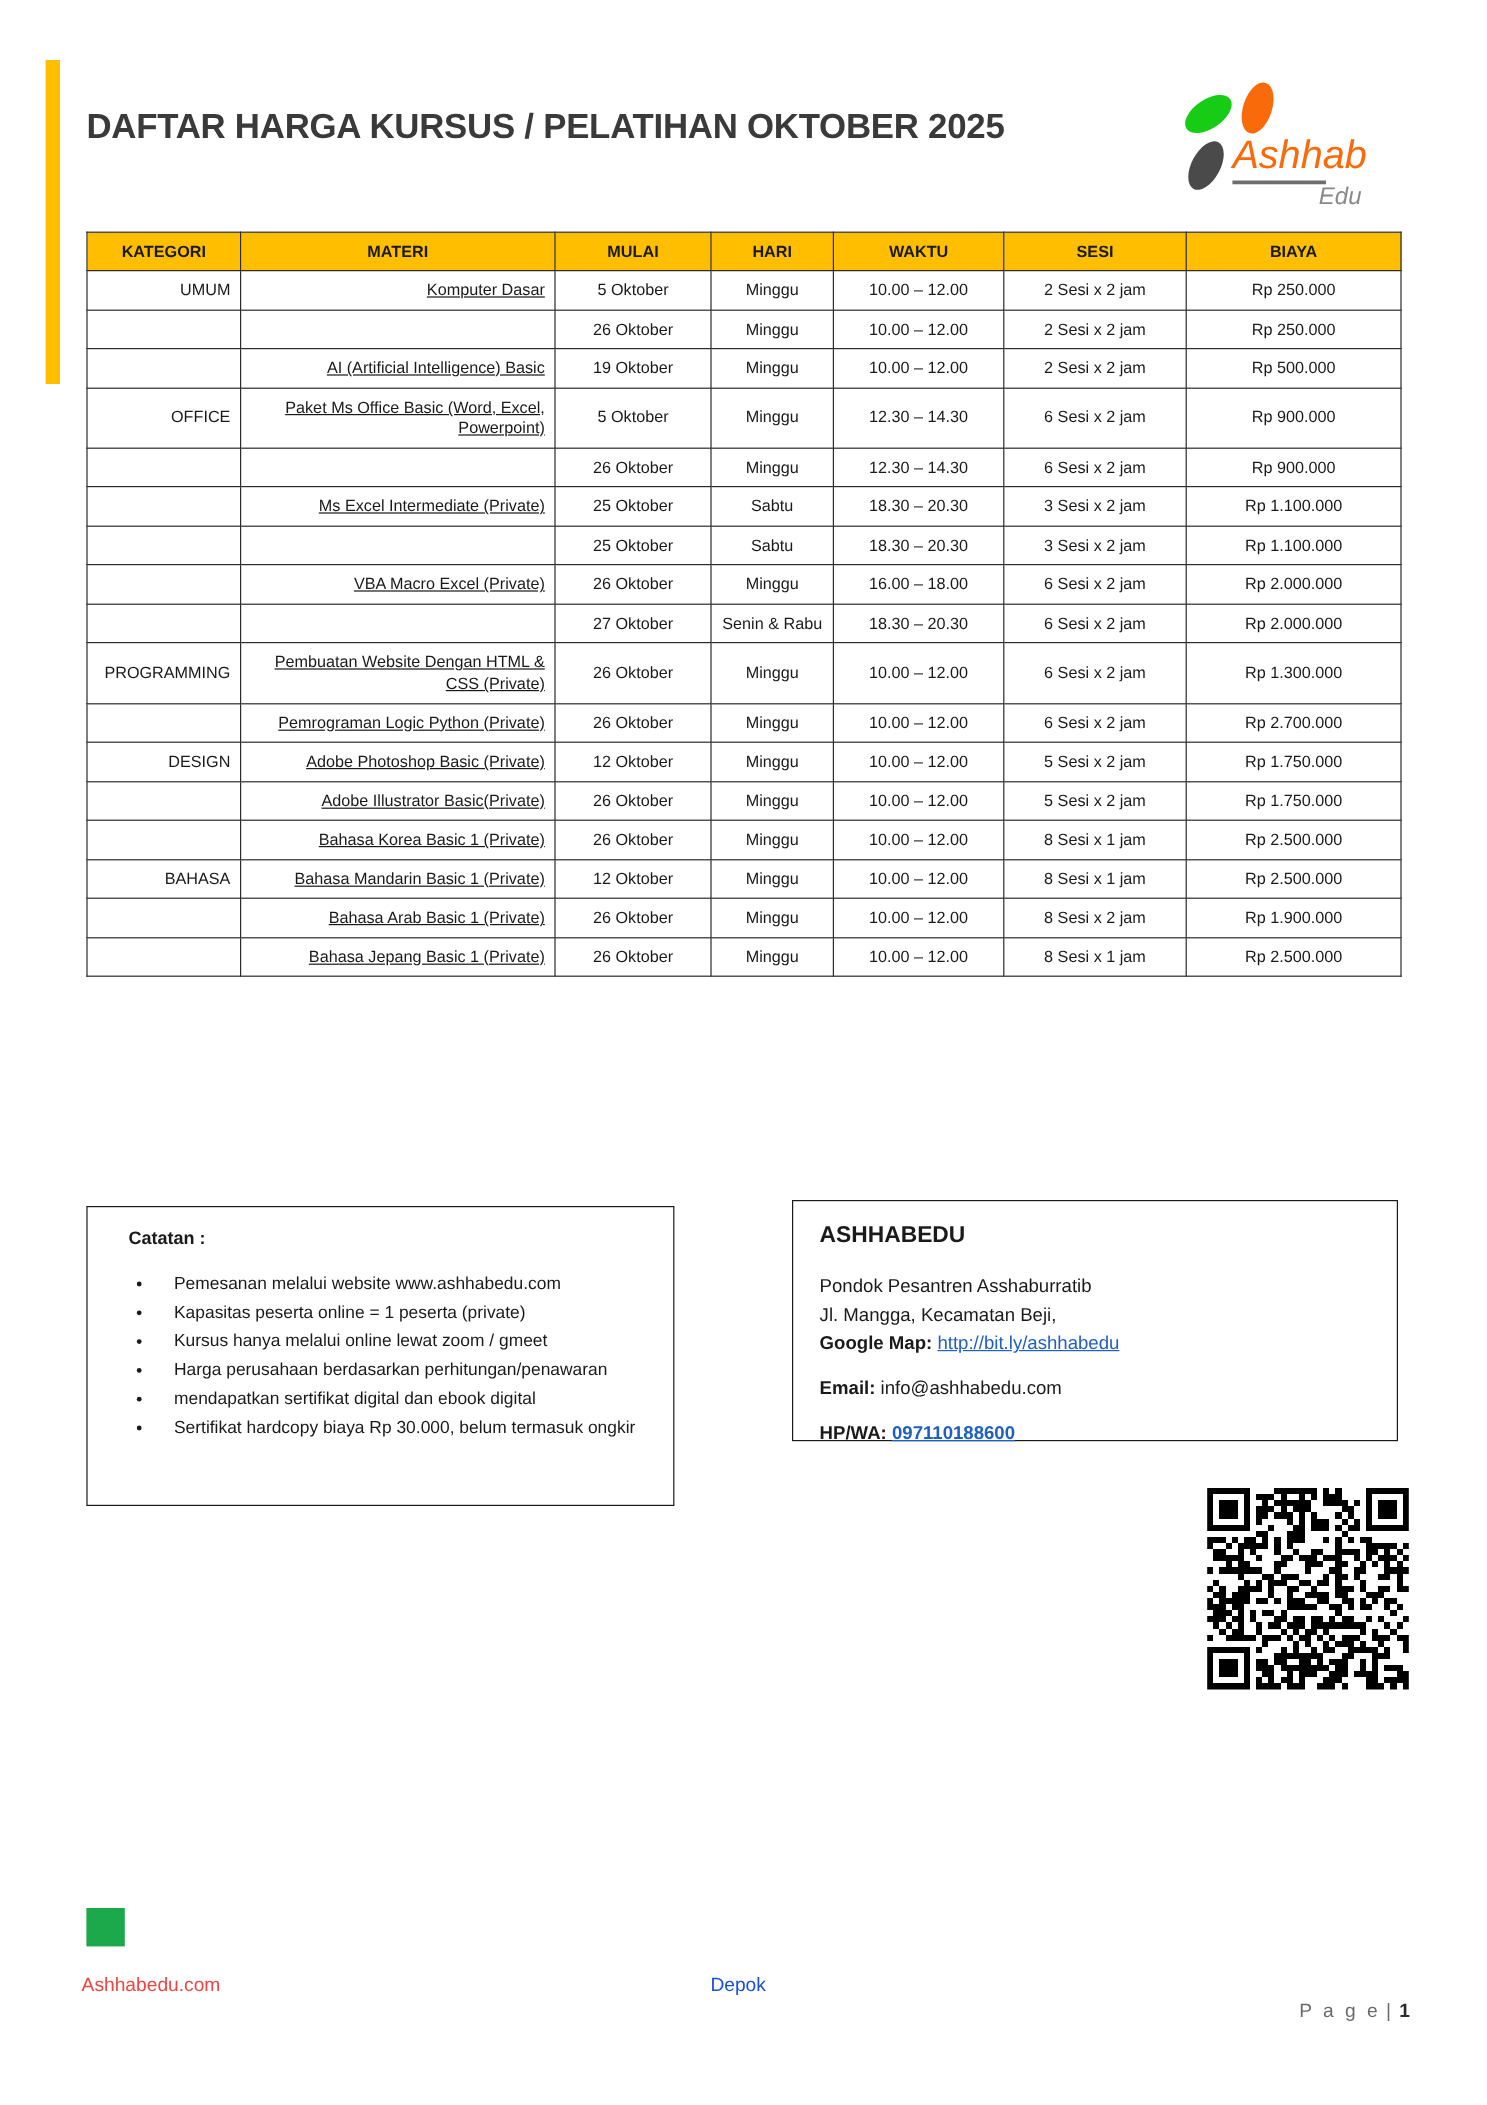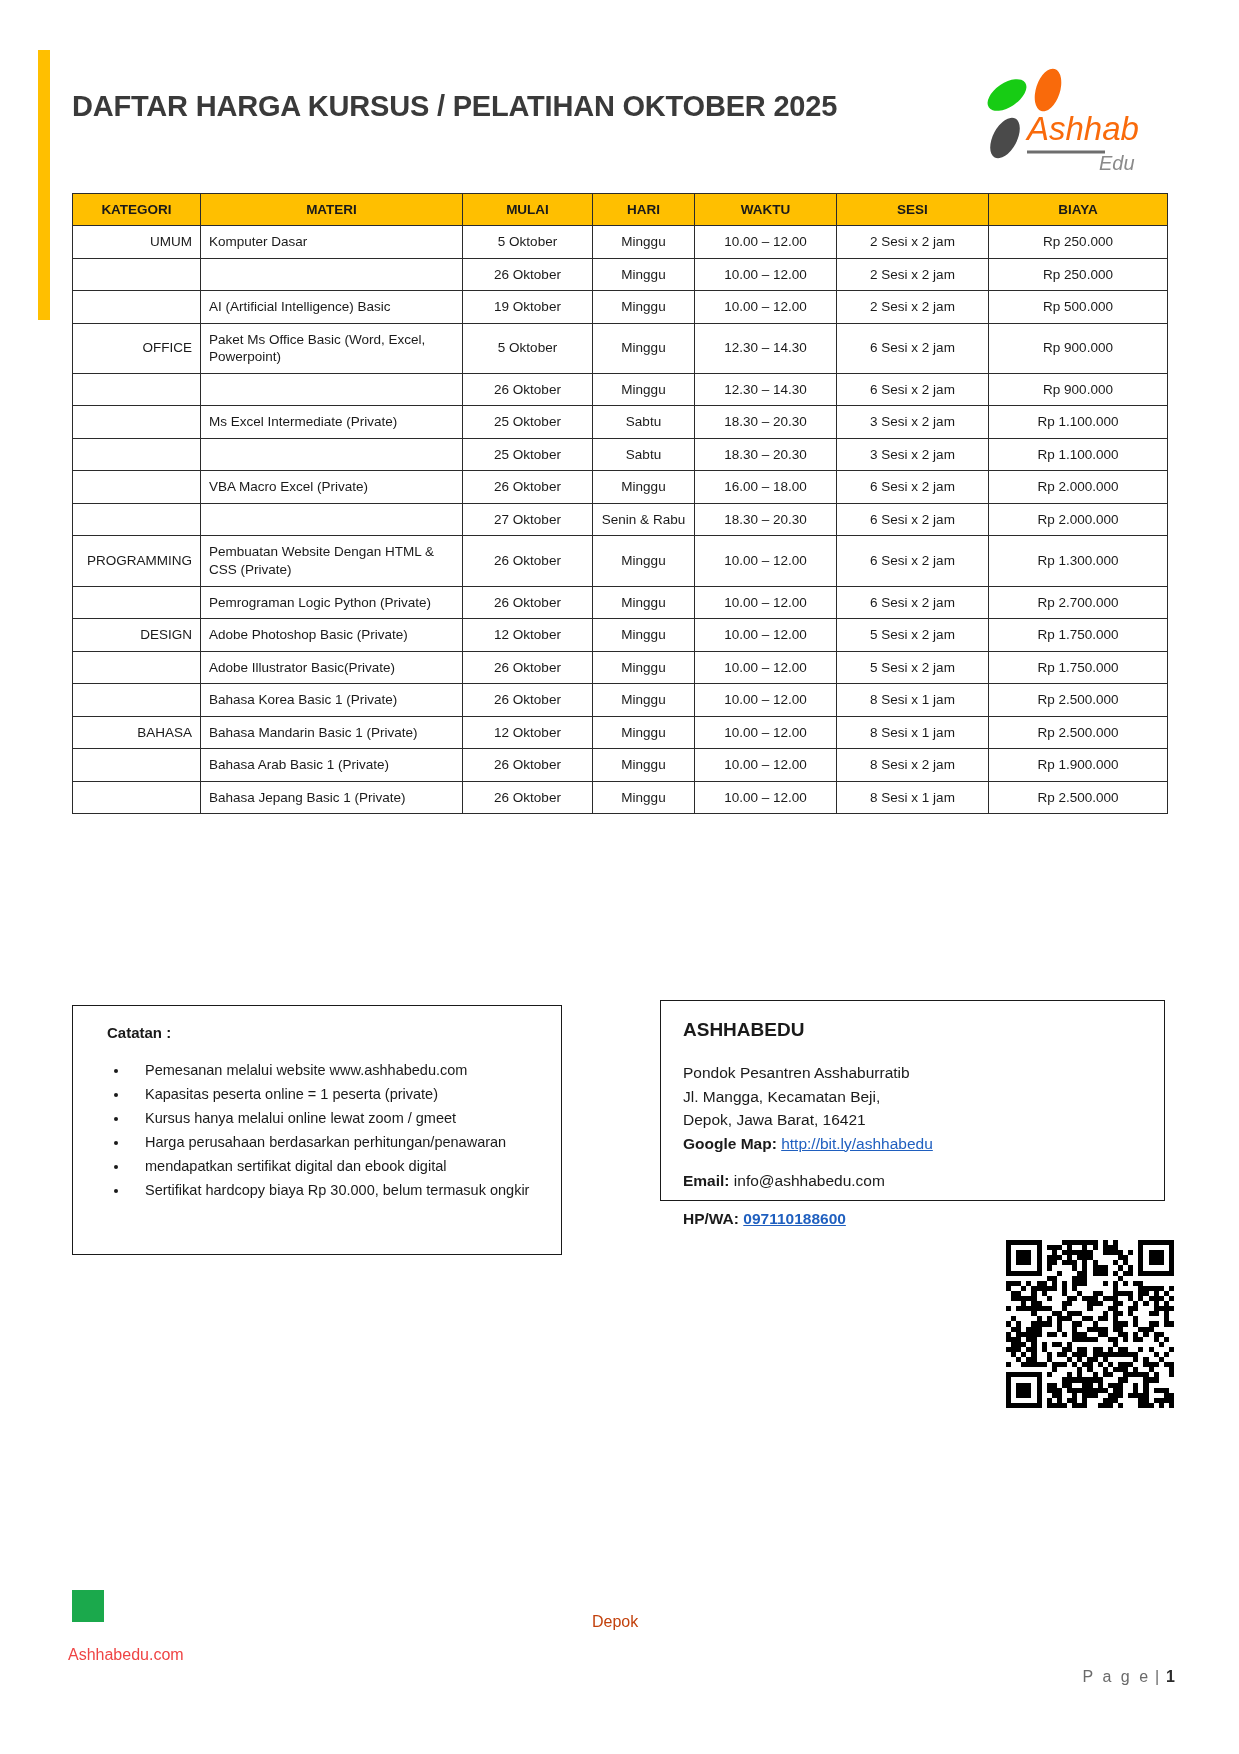--- a/index.html
+++ b/index.html
@@ -48,21 +48,21 @@
     text-align:center;
     color:#1a1a1a;
   }
   table.price td{
     border:1px solid #2b2b2b;
     padding:7px 8px;
     vertical-align:middle;
     line-height:1.3;
   }
   td.kat{text-align:right;font-weight:normal;font-size:13.5px;}
-  td.materi{text-align:left;}
+  td.materi{text-align:right;text-decoration:underline;}
   td.ctr{text-align:center;}
   .col-kat{width:128px;}
   .col-mat{width:262px;}
   .col-mul{width:130px;}
   .col-hari{width:102px;}
   .col-wak{width:142px;}
   .col-sesi{width:152px;}
   .col-bia{width:179px;}
 
   
@@ -91,21 +91,21 @@
     position:absolute;right:65px;top:1240px;
     width:168px;height:168px;
   }
 
   
   .foot-green{
     position:absolute;left:72px;top:1590px;width:32px;height:32px;
     background:#1BA94C;
   }
   .foot-left{position:absolute;left:68px;top:1646px;font-size:16px;color:#ef4444;}
-  .foot-center{position:absolute;left:592px;top:1613px;font-size:16px;color:#c2410c;}
+  .foot-center{position:absolute;left:592px;top:1646px;font-size:16px;color:#1d4ed8;}
   .foot-right{position:absolute;right:64px;top:1646px;font-size:16px;color:#2b2b2b;margin-top:22px;}
   .foot-right .pg{letter-spacing:2.5px;color:#6a6a6a;}
   .foot-right .num{font-weight:bold;color:#2b2b2b;}
 </style>
 </head>
 <body>
 
 <div class="page">
 
   <div class="left-bar"></div>
@@ -315,21 +315,20 @@
         <li>Harga perusahaan berdasarkan perhitungan/penawaran</li>
         <li>mendapatkan sertifikat digital dan ebook digital</li>
         <li>Sertifikat hardcopy biaya Rp 30.000, belum termasuk ongkir</li>
       </ul>
   </div>
 
   <div class="contact-box">
     <div class="contact-name">ASHHABEDU</div>
     <div class="contact-line">Pondok Pesantren Asshaburratib</div>
     <div class="contact-line">Jl. Mangga, Kecamatan Beji,</div>
-    <div class="contact-line">Depok, Jawa Barat, 16421</div>
     <div class="contact-line">
       <span class="b">Google Map:</span>
       <span class="lnk">http://bit.ly/ashhabedu</span>
     </div>
     <div class="sp"></div>
     <div class="contact-line">
       <span class="b">Email:</span>
       <span>info@ashhabedu.com</span>
     </div>
     <div class="sp"></div>

